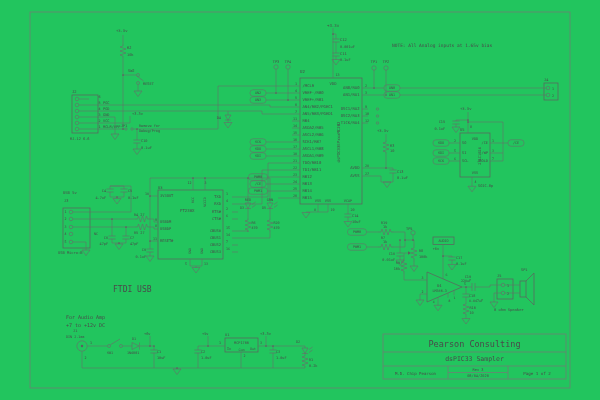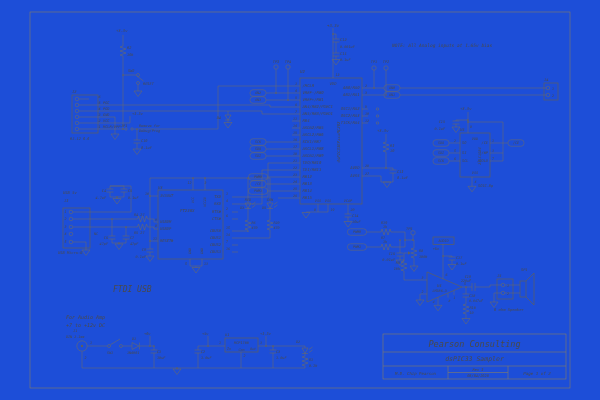--- a/index.html
+++ b/index.html
@@ -1,16 +1,16 @@
 <!DOCTYPE html>
 <html><head>
 <meta charset="utf-8">
 <style>
   html,body{margin:0;padding:0;background:#fff;}
-  .page{width:600px;height:400px;position:relative;background:#1d4ed8;overflow:hidden;font-style:italic;}
+  .page{width:600px;height:400px;position:relative;background:#22c55e;overflow:hidden;}
   svg{position:absolute;left:0;top:0;}
   svg text{font-family:"DejaVu Sans Mono","Liberation Mono",monospace;fill:#4a4a4a;}
   .w{stroke:#6a6a6a;stroke-width:0.55;fill:none;}
   .bx{stroke:#5f5f5f;stroke-width:0.7;fill:none;}
   .sym{stroke:#6a6a6a;stroke-width:0.6;fill:none;}
   .dot{fill:#5f5f5f;}
   .tagr{stroke:#6a6a6a;stroke-width:0.55;fill:none;}
   .tbl{stroke:#777;stroke-width:0.7;fill:none;}
 </style>
 </head>

